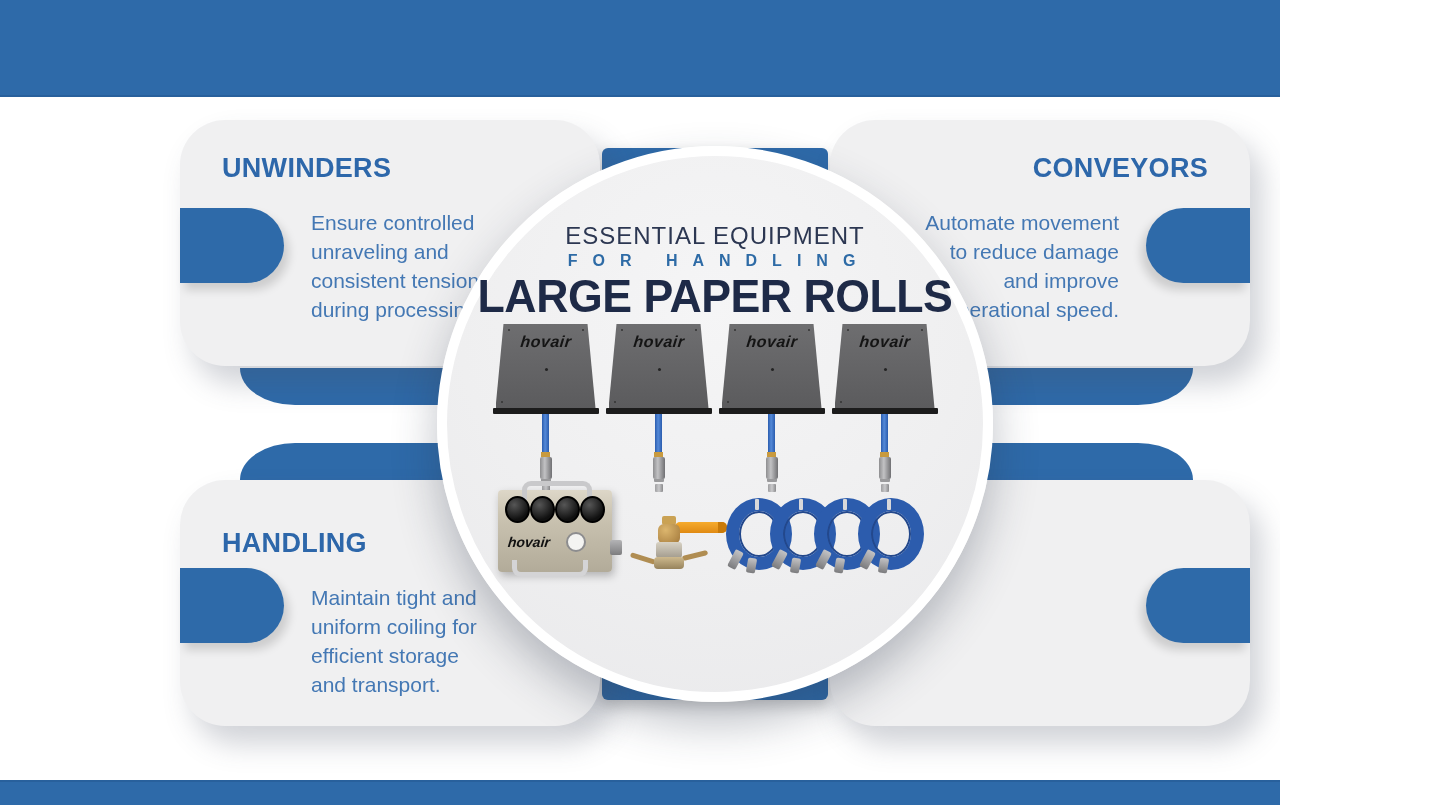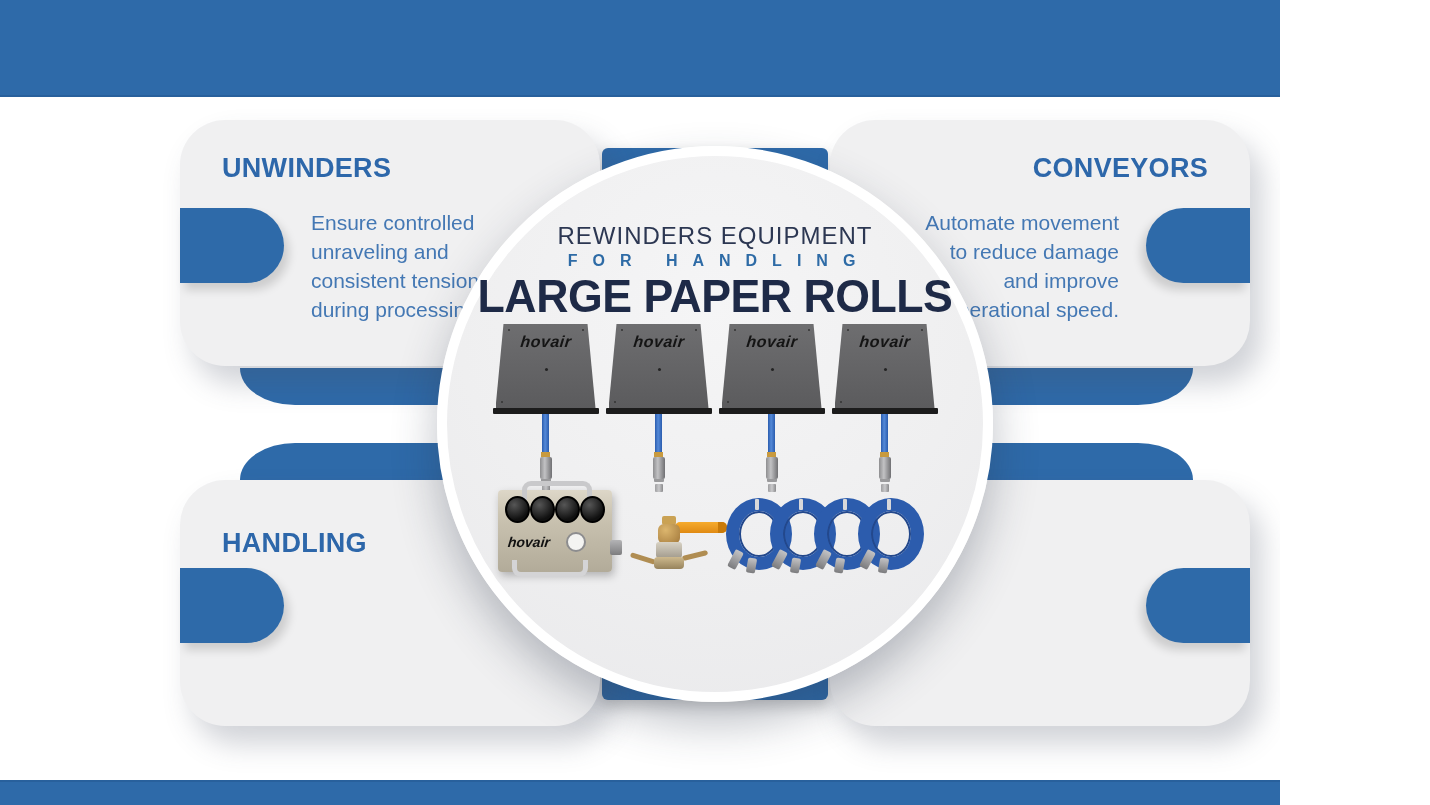--- a/index.html
+++ b/index.html
@@ -153,28 +153,32 @@
     <h2 class="card-title">CONVEYORS</h2>
     <p class="card-desc">Automate movement
 to reduce damage
 and improve
 operational speed.</p>
   </section>
 
   <section class="card rewinders left-side bottom-row">
     <div class="tab"></div>
     <h2 class="card-title">HANDLING</h2>
+    <p class="card-desc">Maintain tight and
+uniform coiling for
+efficient storage
+and transport.</p>
   </section>
 
   <section class="card airbearings right-side bottom-row">
     <div class="tab"></div>
   </section>
 
   <div class="circle">
-    <div class="c-line1">REWINDERS EQUIPMENT</div>
+    <div class="c-line1">ESSENTIAL EQUIPMENT</div>
     <div class="c-line2">FOR HANDLING</div>
     <div class="c-line3">LARGE PAPER ROLLS</div>
 
     <div class="plates">
       <div class="plate-unit">
         <div class="plate-face">
           <span class="plate-logo">hovair</span>
           <span class="plate-dot"></span>
           <span class="plate-screw"></span>
         </div>

